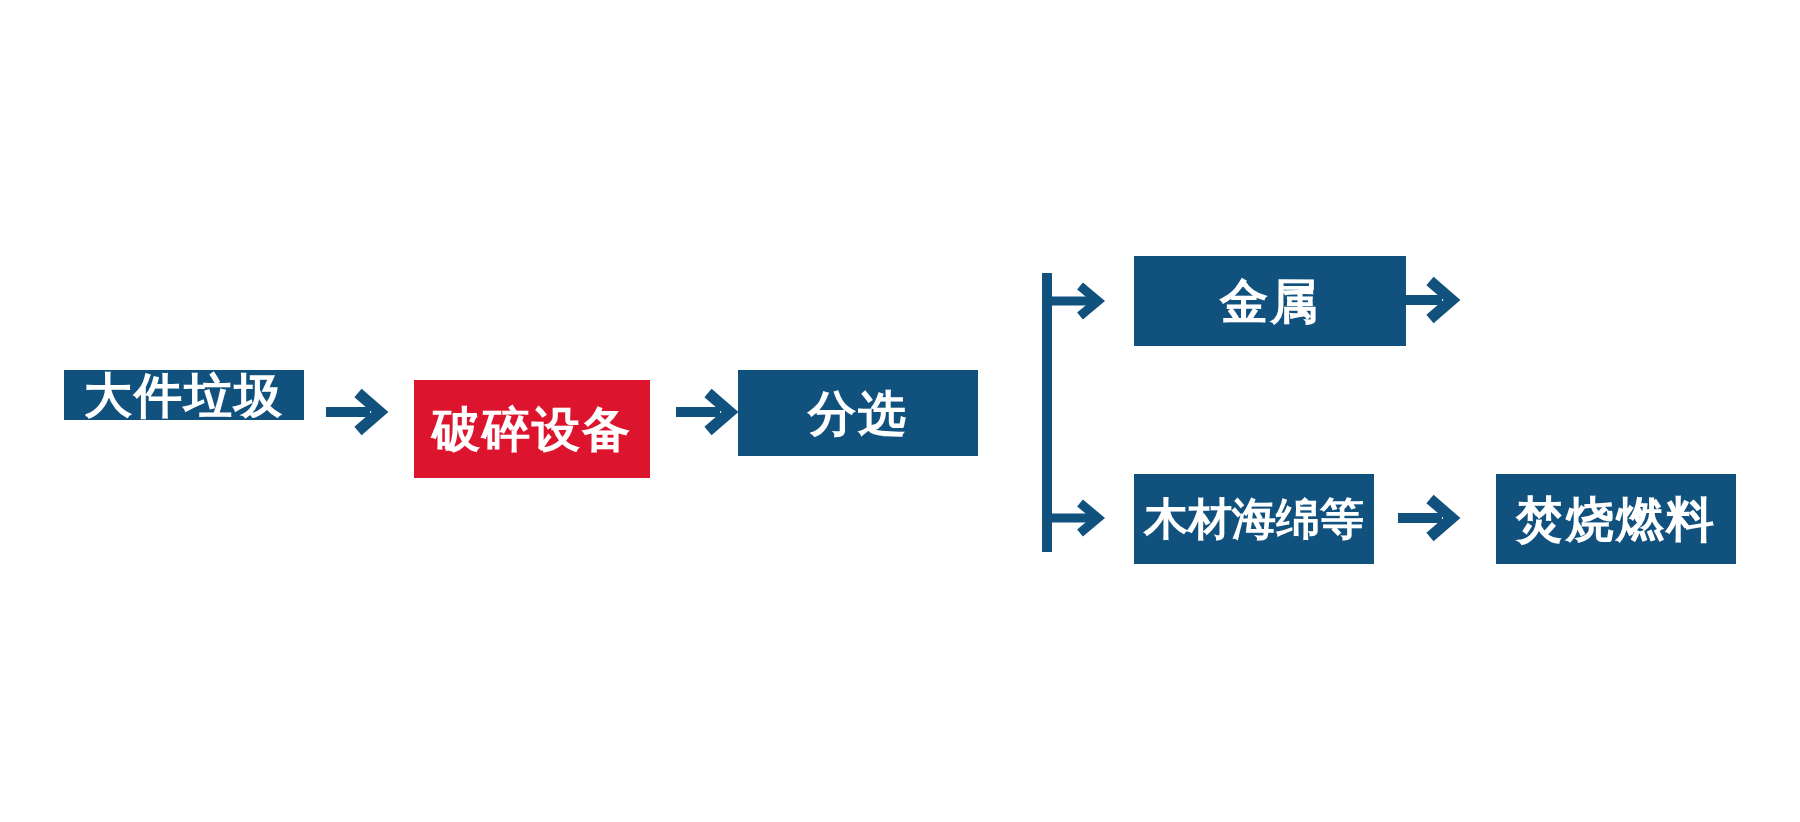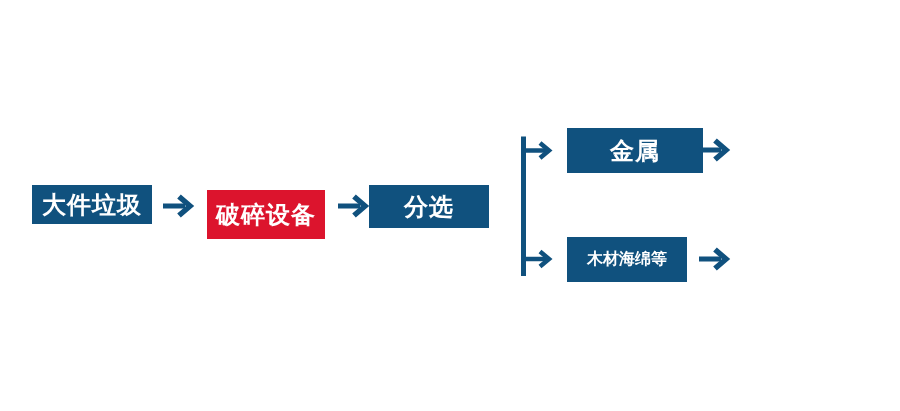--- a/index.html
+++ b/index.html
@@ -20,30 +20,30 @@
     align-items: center;
     justify-content: center;
     color: var(--text-white, #ffffff);
     font-weight: bold;
     font-size: 24px;
     letter-spacing: 1px;
     white-space: nowrap;
   }
   .node.blue { background: var(--primary-blue, #10517e); }
   .node.red  { background: var(--accent-red, #dc142d); }
-  .node.tight { font-size: 16px; letter-spacing: 0; }
+  .node.tight { font-size: 22px; letter-spacing: 0; }
 
   .arrow, .connector {
     position: absolute;
     color: var(--primary-blue, #10517e);
     line-height: 0;
   }
 
   
-  .n-bulky   { left: 32px;  top: 185px; width: 120px; height: 39px; }
+  .n-bulky   { left: 32px;  top: 185px; width: 120px; height: 25px; }
   .a-1       { left: 163px; top: 193px; }
   .n-crusher { left: 207px; top: 190px; width: 118px; height: 49px; }
   .a-2       { left: 338px; top: 193px; }
   .n-sorting { left: 369px; top: 185px; width: 120px; height: 43px; }
 
   
   .connector { left: 519px; top: 134px; }
 
   
   .n-metal   { left: 567px; top: 128px; width: 136px; height: 45px; }
@@ -102,14 +102,15 @@
 
   <div class="node blue tight n-wood">木材海绵等</div>
 
   <span class="arrow a-4">
     <svg width="34" height="26" viewBox="0 0 34 26" aria-hidden="true">
       <rect x="0" y="10.5" width="22" height="5" fill="currentColor"></rect>
       <polyline points="16,3.5 27,13 16,22.5" fill="none" stroke="currentColor" stroke-width="5.5"></polyline>
     </svg>
   </span>
 
+  <div class="node blue n-fuel">焚烧燃料</div>
 
 </div>
 
 </body></html>

